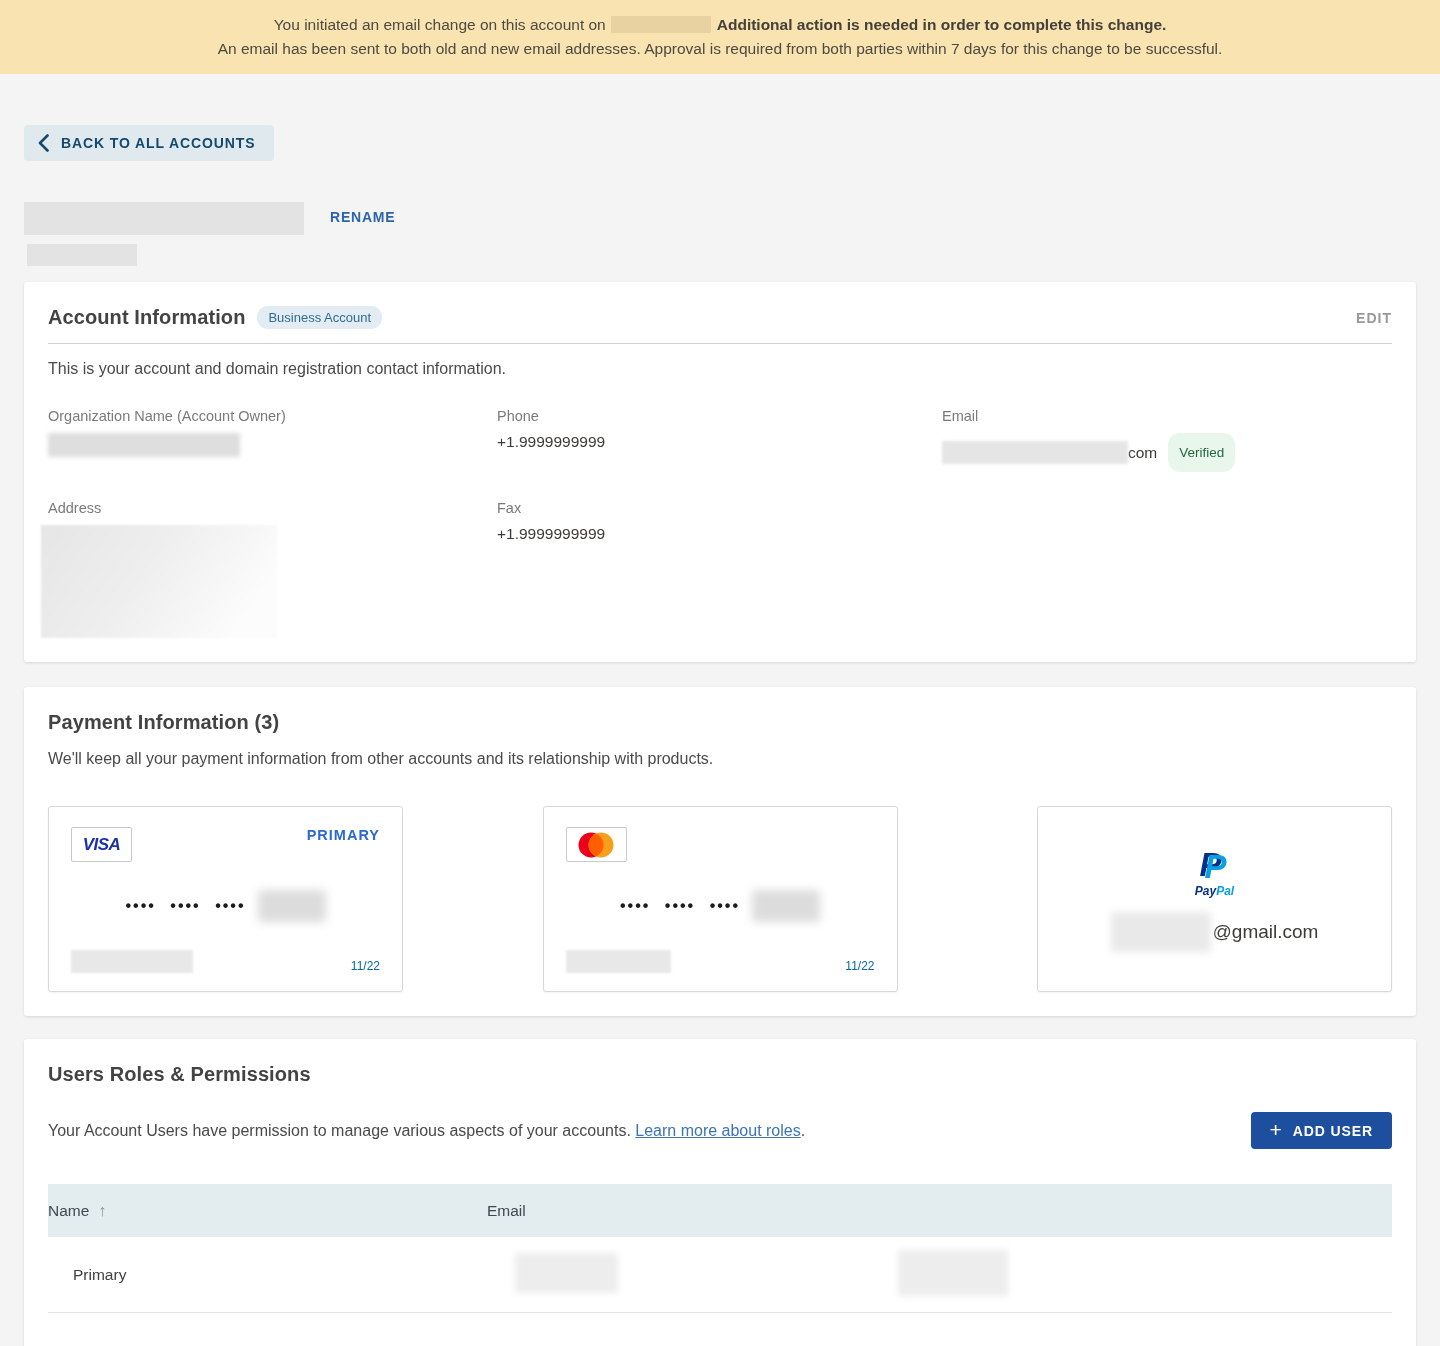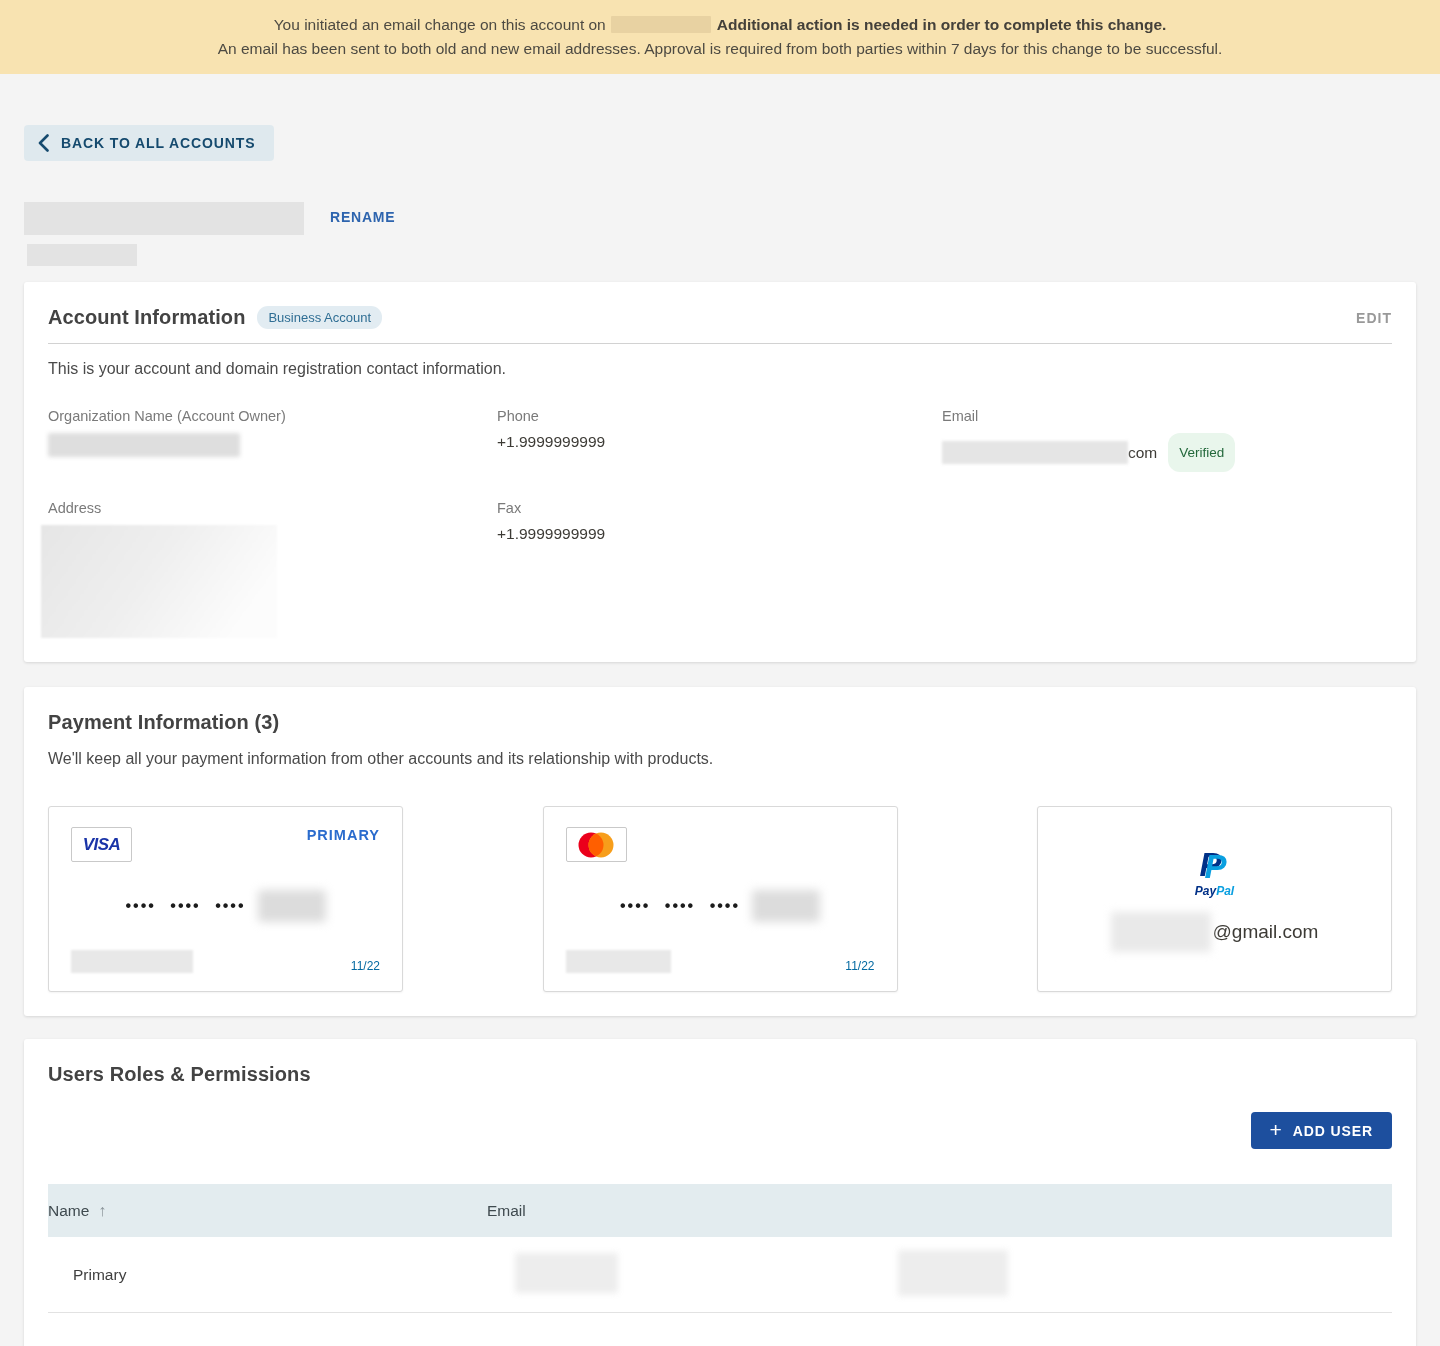--- a/index.html
+++ b/index.html
@@ -299,20 +299,23 @@
         </div>
       </div>
     </div>
   </section>
 
   
   <section class="card card-users">
     <h2 class="card-title-plain">Users Roles &amp; Permissions</h2>
 
     <div class="users-desc-row">
+      <p class="users-desc">
+        <span>Your Account Users have permission to manage various aspects of your accounts. </span><a>Learn more about roles</a><span>.</span>
+      </p>
       <button class="add-user-btn">
         <span class="plus">+</span>
         <span>ADD USER</span>
       </button>
     </div>
 
     <div class="users-table">
       <div class="t-head">
         <div>
           <span>Name</span><span class="sort-arrow">↑</span>

